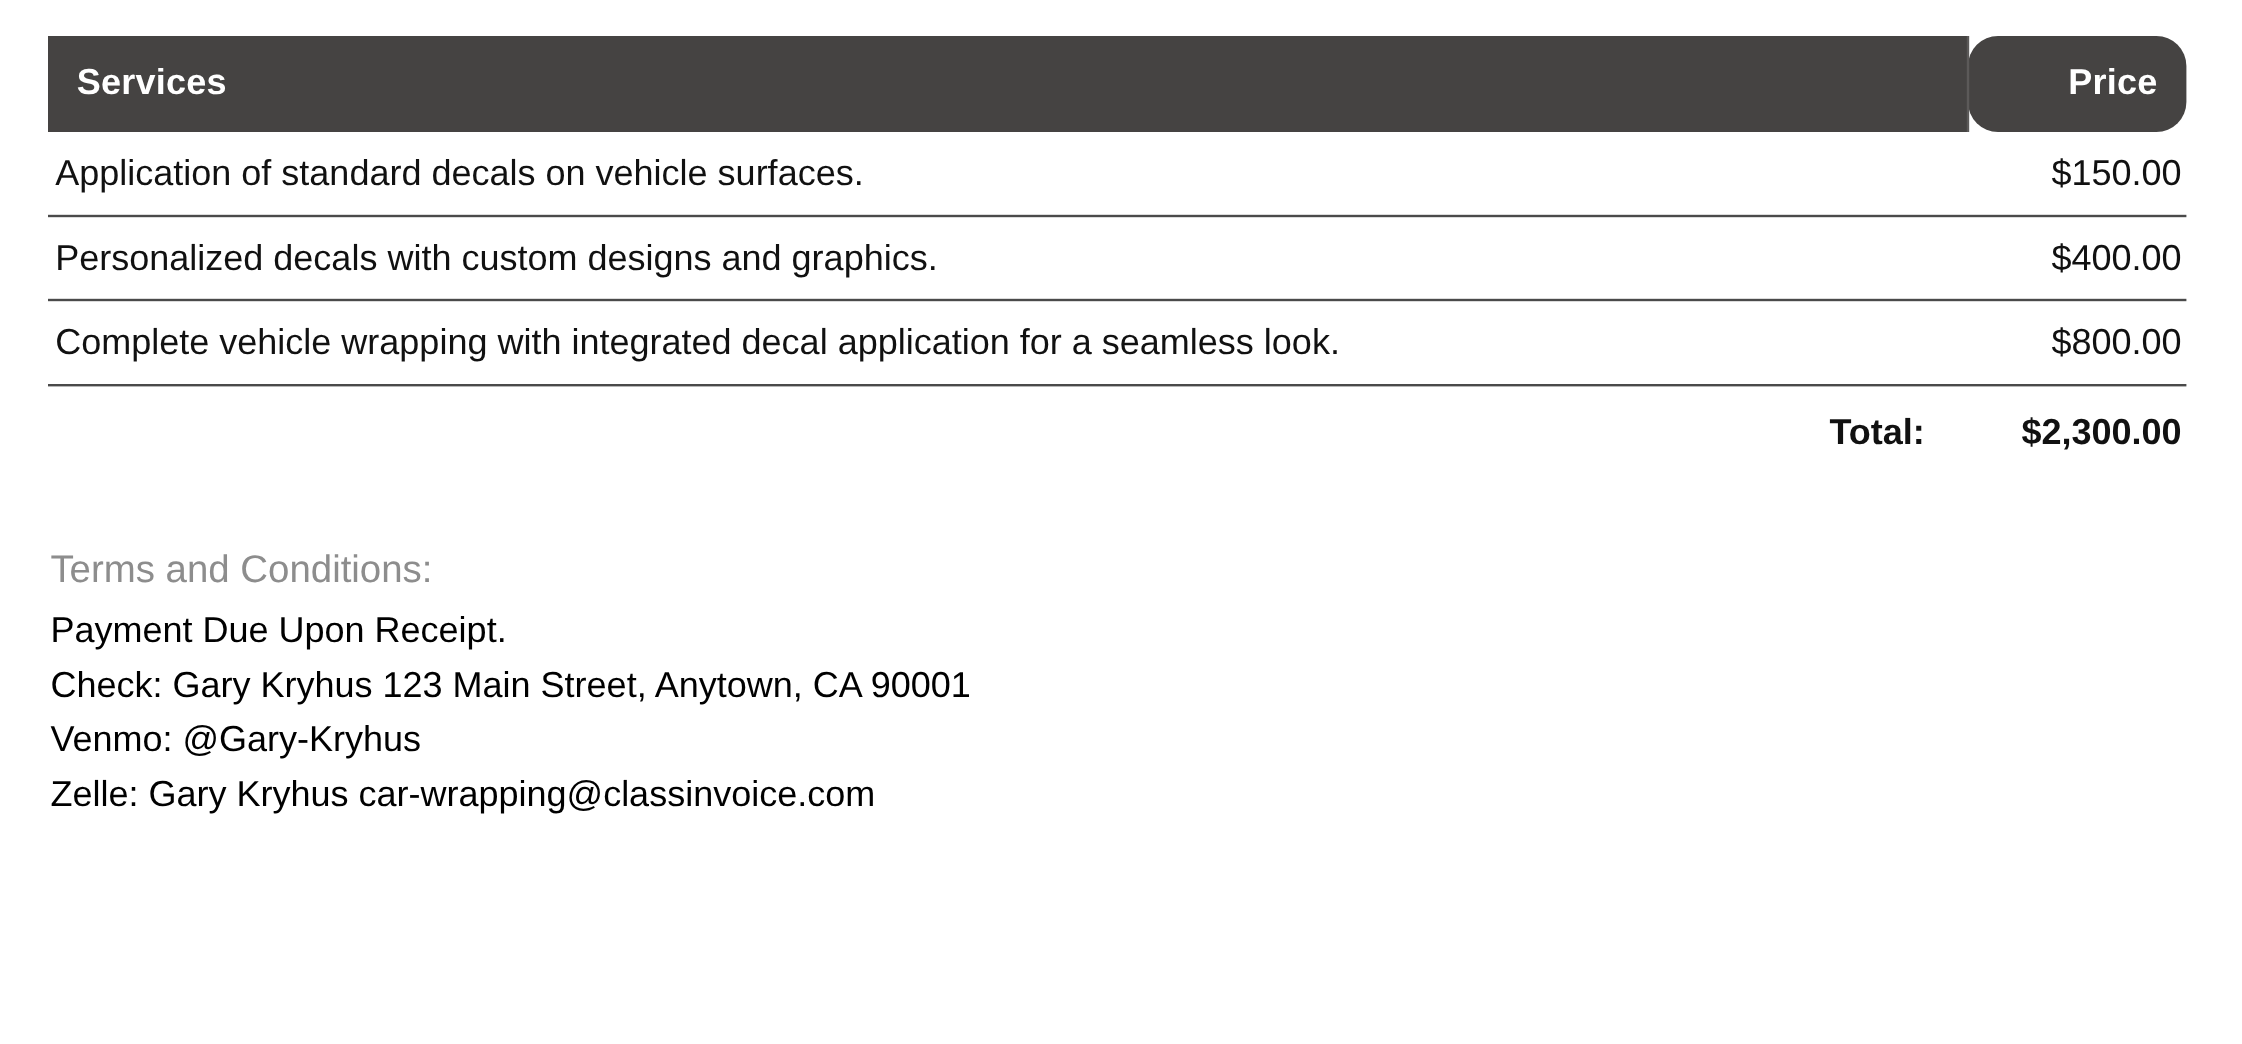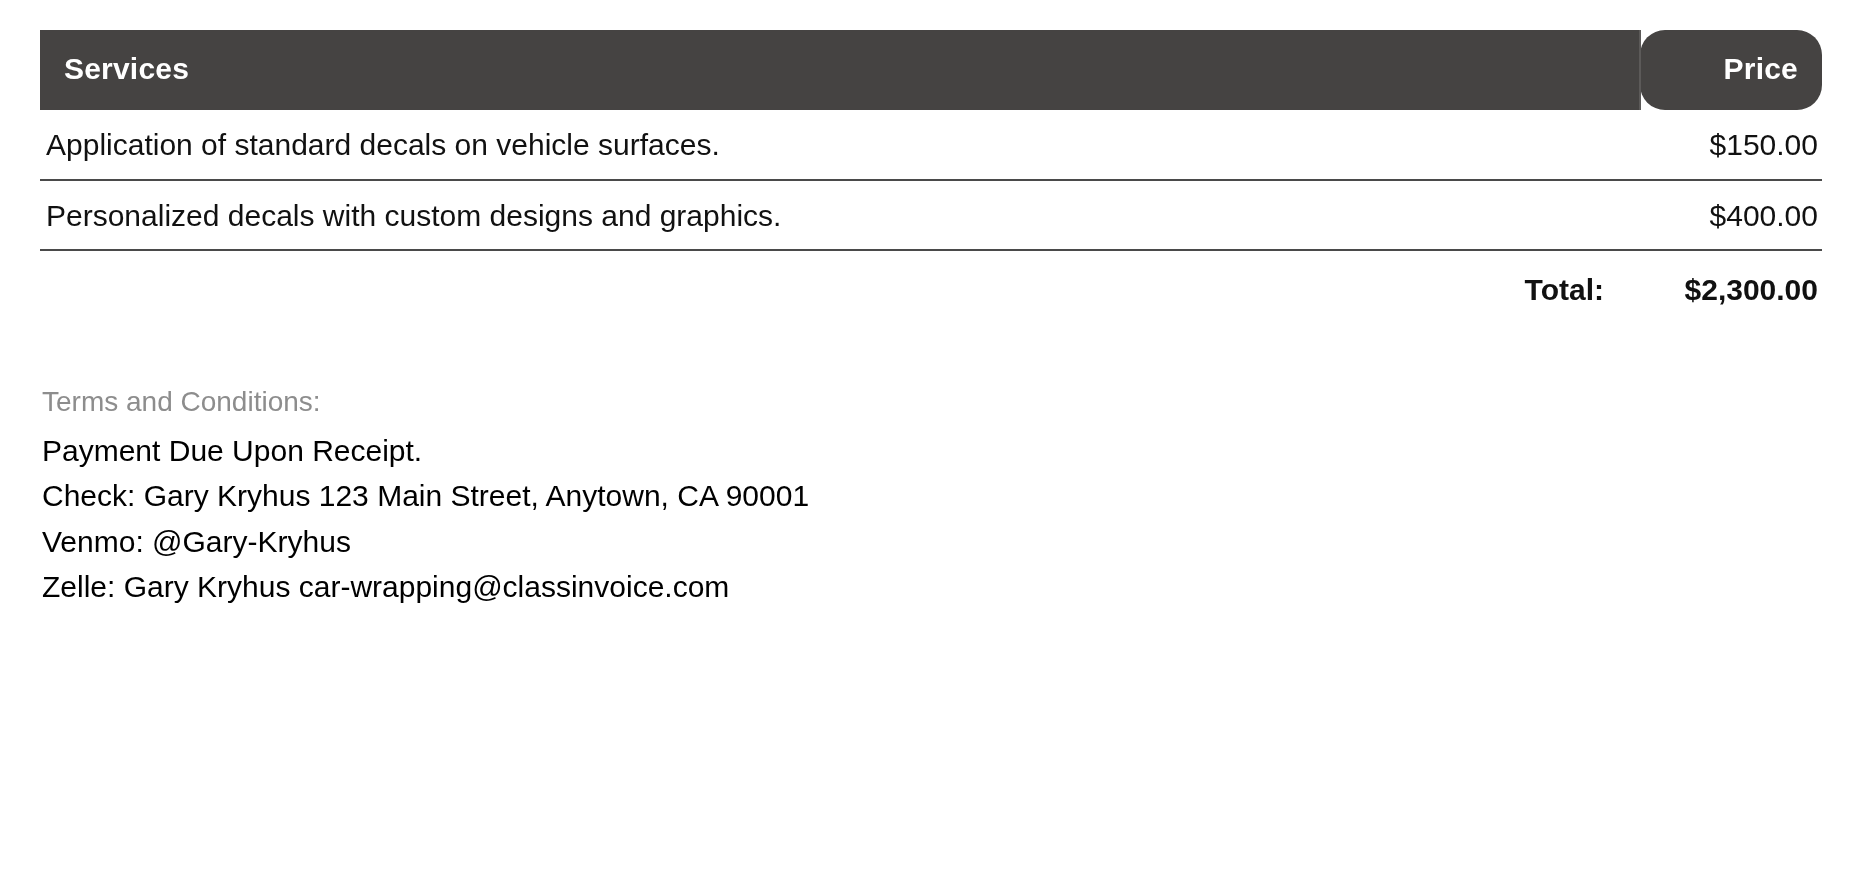--- a/index.html
+++ b/index.html
@@ -77,21 +77,21 @@
     padding-right: 4px;
     white-space: nowrap;
   }
 
   
   .terms {
     margin-top: 62px;
     padding-left: 2px;
   }
   .terms-title {
-    font-size: 28px;
+    font-size: 32px;
     color: #8d8d8d;
     margin-bottom: 10px;
   }
   .terms-line {
     font-size: 30px;
     color: #000000;
     line-height: 1.52;
     white-space: nowrap;
   }
 </style>
@@ -113,20 +113,24 @@
     </thead>
     <tbody>
       <tr>
         <td class="desc-cell">Application of standard decals on vehicle surfaces.</td>
         <td class="price-cell">$150.00</td>
       </tr>
       <tr>
         <td class="desc-cell">Personalized decals with custom designs and graphics.</td>
         <td class="price-cell">$400.00</td>
       </tr>
+      <tr>
+        <td class="desc-cell">Complete vehicle wrapping with integrated decal application for a seamless look.</td>
+        <td class="price-cell">$800.00</td>
+      </tr>
       <tr class="total-row">
         <td class="total-label">Total:</td>
         <td class="total-value">$2,300.00</td>
       </tr>
     </tbody>
   </table>
 
   <div class="terms">
     <div class="terms-title">Terms and Conditions:</div>
     <div class="terms-line">Payment Due Upon Receipt.</div>

